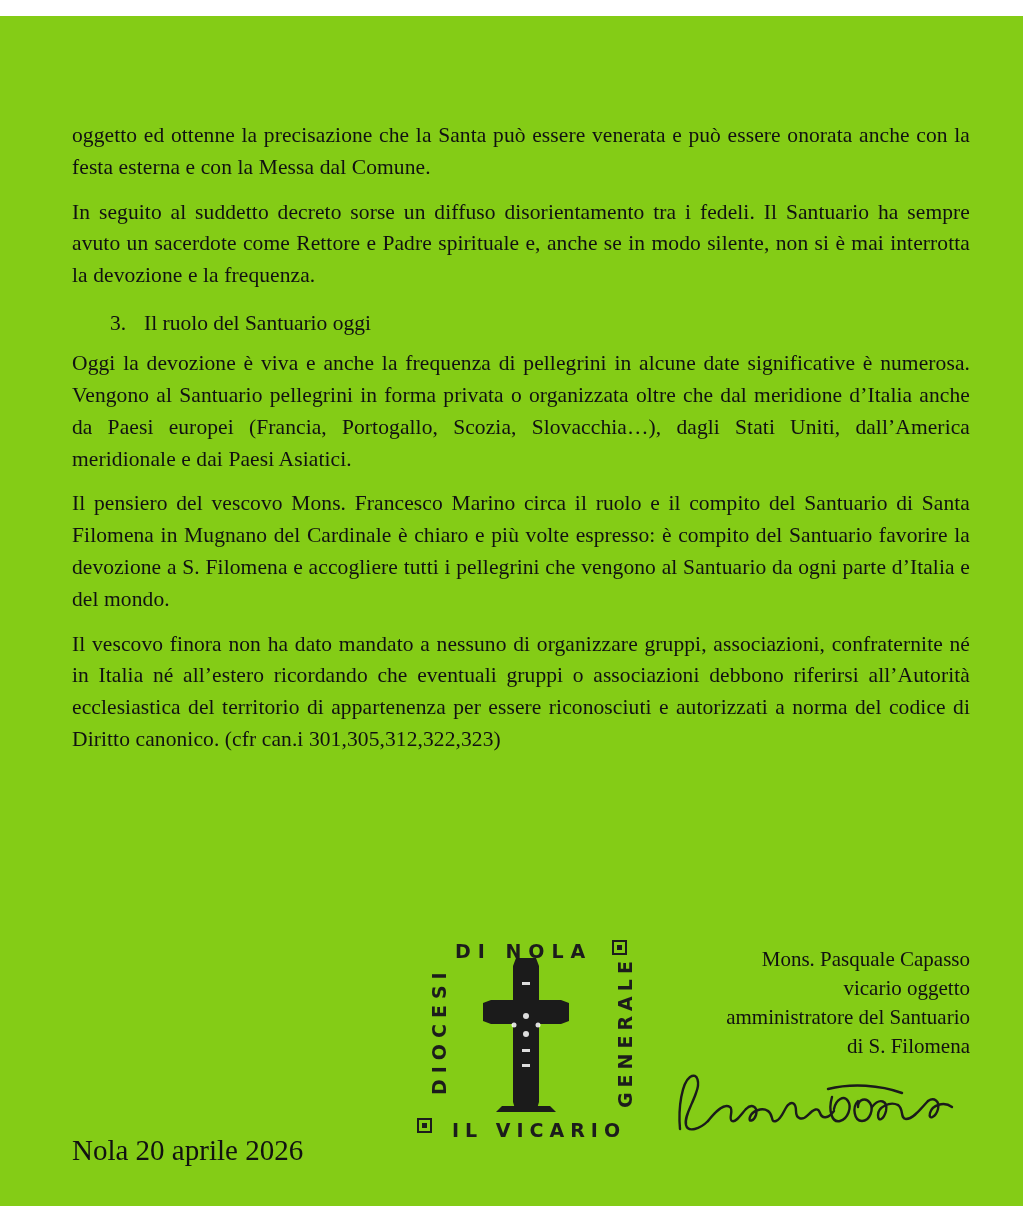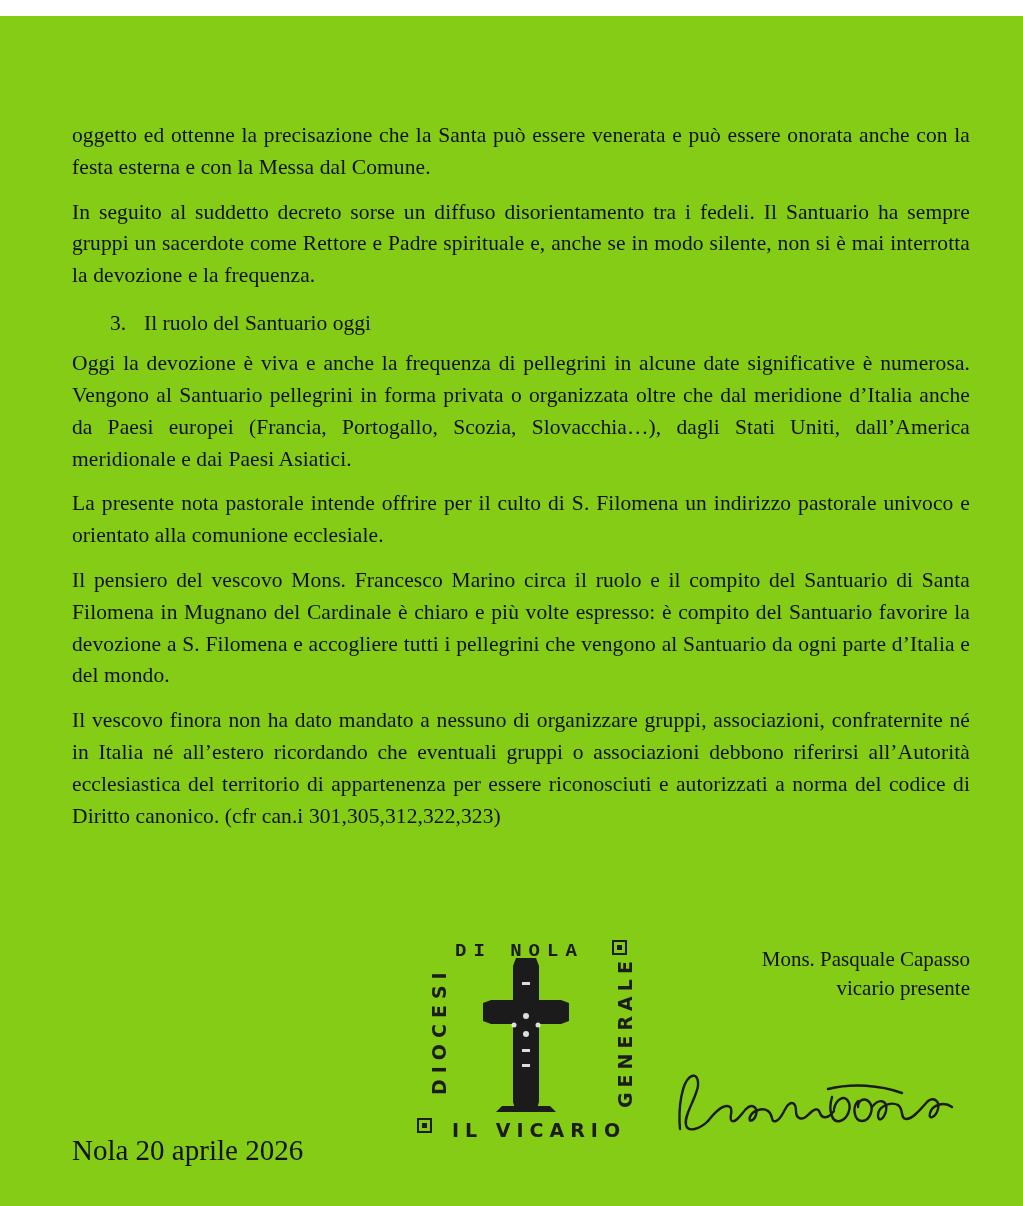--- a/index.html
+++ b/index.html
@@ -68,21 +68,20 @@
     position: absolute;
     font-family: "DejaVu Sans", sans-serif;
     font-weight: bold;
     font-size: 19px;
     letter-spacing: 7px;
     color: #1c1c1c;
   }
   .stamp-top {
     left: 38px;
     top: 8px;
-    font-family: Liberation Mono, monospace;
   }
   .stamp-bottom {
     left: 35px;
     top: 187px;
     letter-spacing: 6px;
   }
   .stamp-left {
     left: -38px;
     top: 92px;
     transform: rotate(-90deg);
@@ -148,28 +147,27 @@
     font-size: 29px;
   }
 </style>
 </head>
 <body>
 
 <div class="page">
   <div class="content">
 
     <p class="para">oggetto ed ottenne la precisazione che la Santa può essere venerata e può essere onorata anche con la festa esterna e con la Messa dal Comune.</p>
-    <p class="para">In seguito al suddetto decreto sorse un diffuso disorientamento tra i fedeli. Il Santuario ha sempre gruppi un sacerdote come Rettore e Padre spirituale e, anche se in modo silente, non si è mai interrotta la devozione e la frequenza.</p>
+    <p class="para">In seguito al suddetto decreto sorse un diffuso disorientamento tra i fedeli. Il Santuario ha sempre avuto un sacerdote come Rettore e Padre spirituale e, anche se in modo silente, non si è mai interrotta la devozione e la frequenza.</p>
 
     <div class="heading">
       <span class="num">3.</span><span>Il ruolo del Santuario oggi</span>
     </div>
 
     <p class="para">Oggi la devozione è viva e anche la frequenza di pellegrini in alcune date significative è numerosa. Vengono al Santuario pellegrini in forma privata o organizzata oltre che dal meridione d’Italia anche da Paesi europei (Francia, Portogallo, Scozia, Slovacchia…), dagli Stati Uniti, dall’America meridionale e dai Paesi Asiatici.</p>
-    <p class="para">La presente nota pastorale intende offrire per il culto di S. Filomena un indirizzo pastorale univoco e orientato alla comunione ecclesiale.</p>
     <p class="para">Il pensiero del vescovo Mons. Francesco Marino circa il ruolo e il compito del Santuario di Santa Filomena in Mugnano del Cardinale è chiaro e più volte espresso: è compito del Santuario favorire la devozione a S. Filomena e accogliere tutti i pellegrini che vengono al Santuario da ogni parte d’Italia e del mondo.</p>
     <p class="para">Il vescovo finora non ha dato mandato a nessuno di organizzare gruppi, associazioni, confraternite né in Italia né all’estero ricordando che eventuali gruppi o associazioni debbono riferirsi all’Autorità ecclesiastica del territorio di appartenenza per essere riconosciuti e autorizzati a norma del codice di Diritto canonico. (cfr can.i 301,305,312,322,323)</p>
 
     <div class="sig-block">
 
       <div class="stamp">
         <div class="stamp-word stamp-top">DI NOLA</div>
         <div class="stamp-word stamp-left">DIOCESI</div>
         <div class="stamp-word stamp-right">GENERALE</div>
         <div class="stamp-word stamp-bottom">IL VICARIO</div>
@@ -190,21 +188,23 @@
               <rect x="50" y="95" width="8" height="3"></rect>
               <rect x="50" y="110" width="8" height="3"></rect>
               <rect x="50" y="28" width="8" height="3"></rect>
             </g>
           </svg>
         </div>
       </div>
 
       <div class="sig-text">
         <div>Mons. Pasquale Capasso</div>
-        <div>vicario presente</div>
+        <div>vicario oggetto</div>
+        <div>amministratore del Santuario</div>
+        <div>di S. Filomena</div>
       </div>
 
       <div class="signature">
         <svg width="300" height="75" viewBox="0 0 300 75">
           <g fill="none" stroke="#1b1b1b" stroke-width="2.4" stroke-linecap="round">
             <path d="M8 62 C6 40 10 16 18 10 C26 5 28 16 24 26 C20 38 12 50 14 58 C16 66 28 62 36 54"></path>
             <path d="M36 54 C44 44 52 36 58 40 C62 43 56 52 60 54 C64 56 70 46 74 42"></path>
             <path d="M74 42 C80 36 86 40 84 48 C82 54 76 56 78 50 C80 44 90 40 96 44"></path>
             <path d="M96 44 C102 48 98 56 104 54 C110 52 112 42 116 38"></path>
             <path d="M116 38 C120 34 124 36 124 44 C124 52 130 54 136 48"></path>

